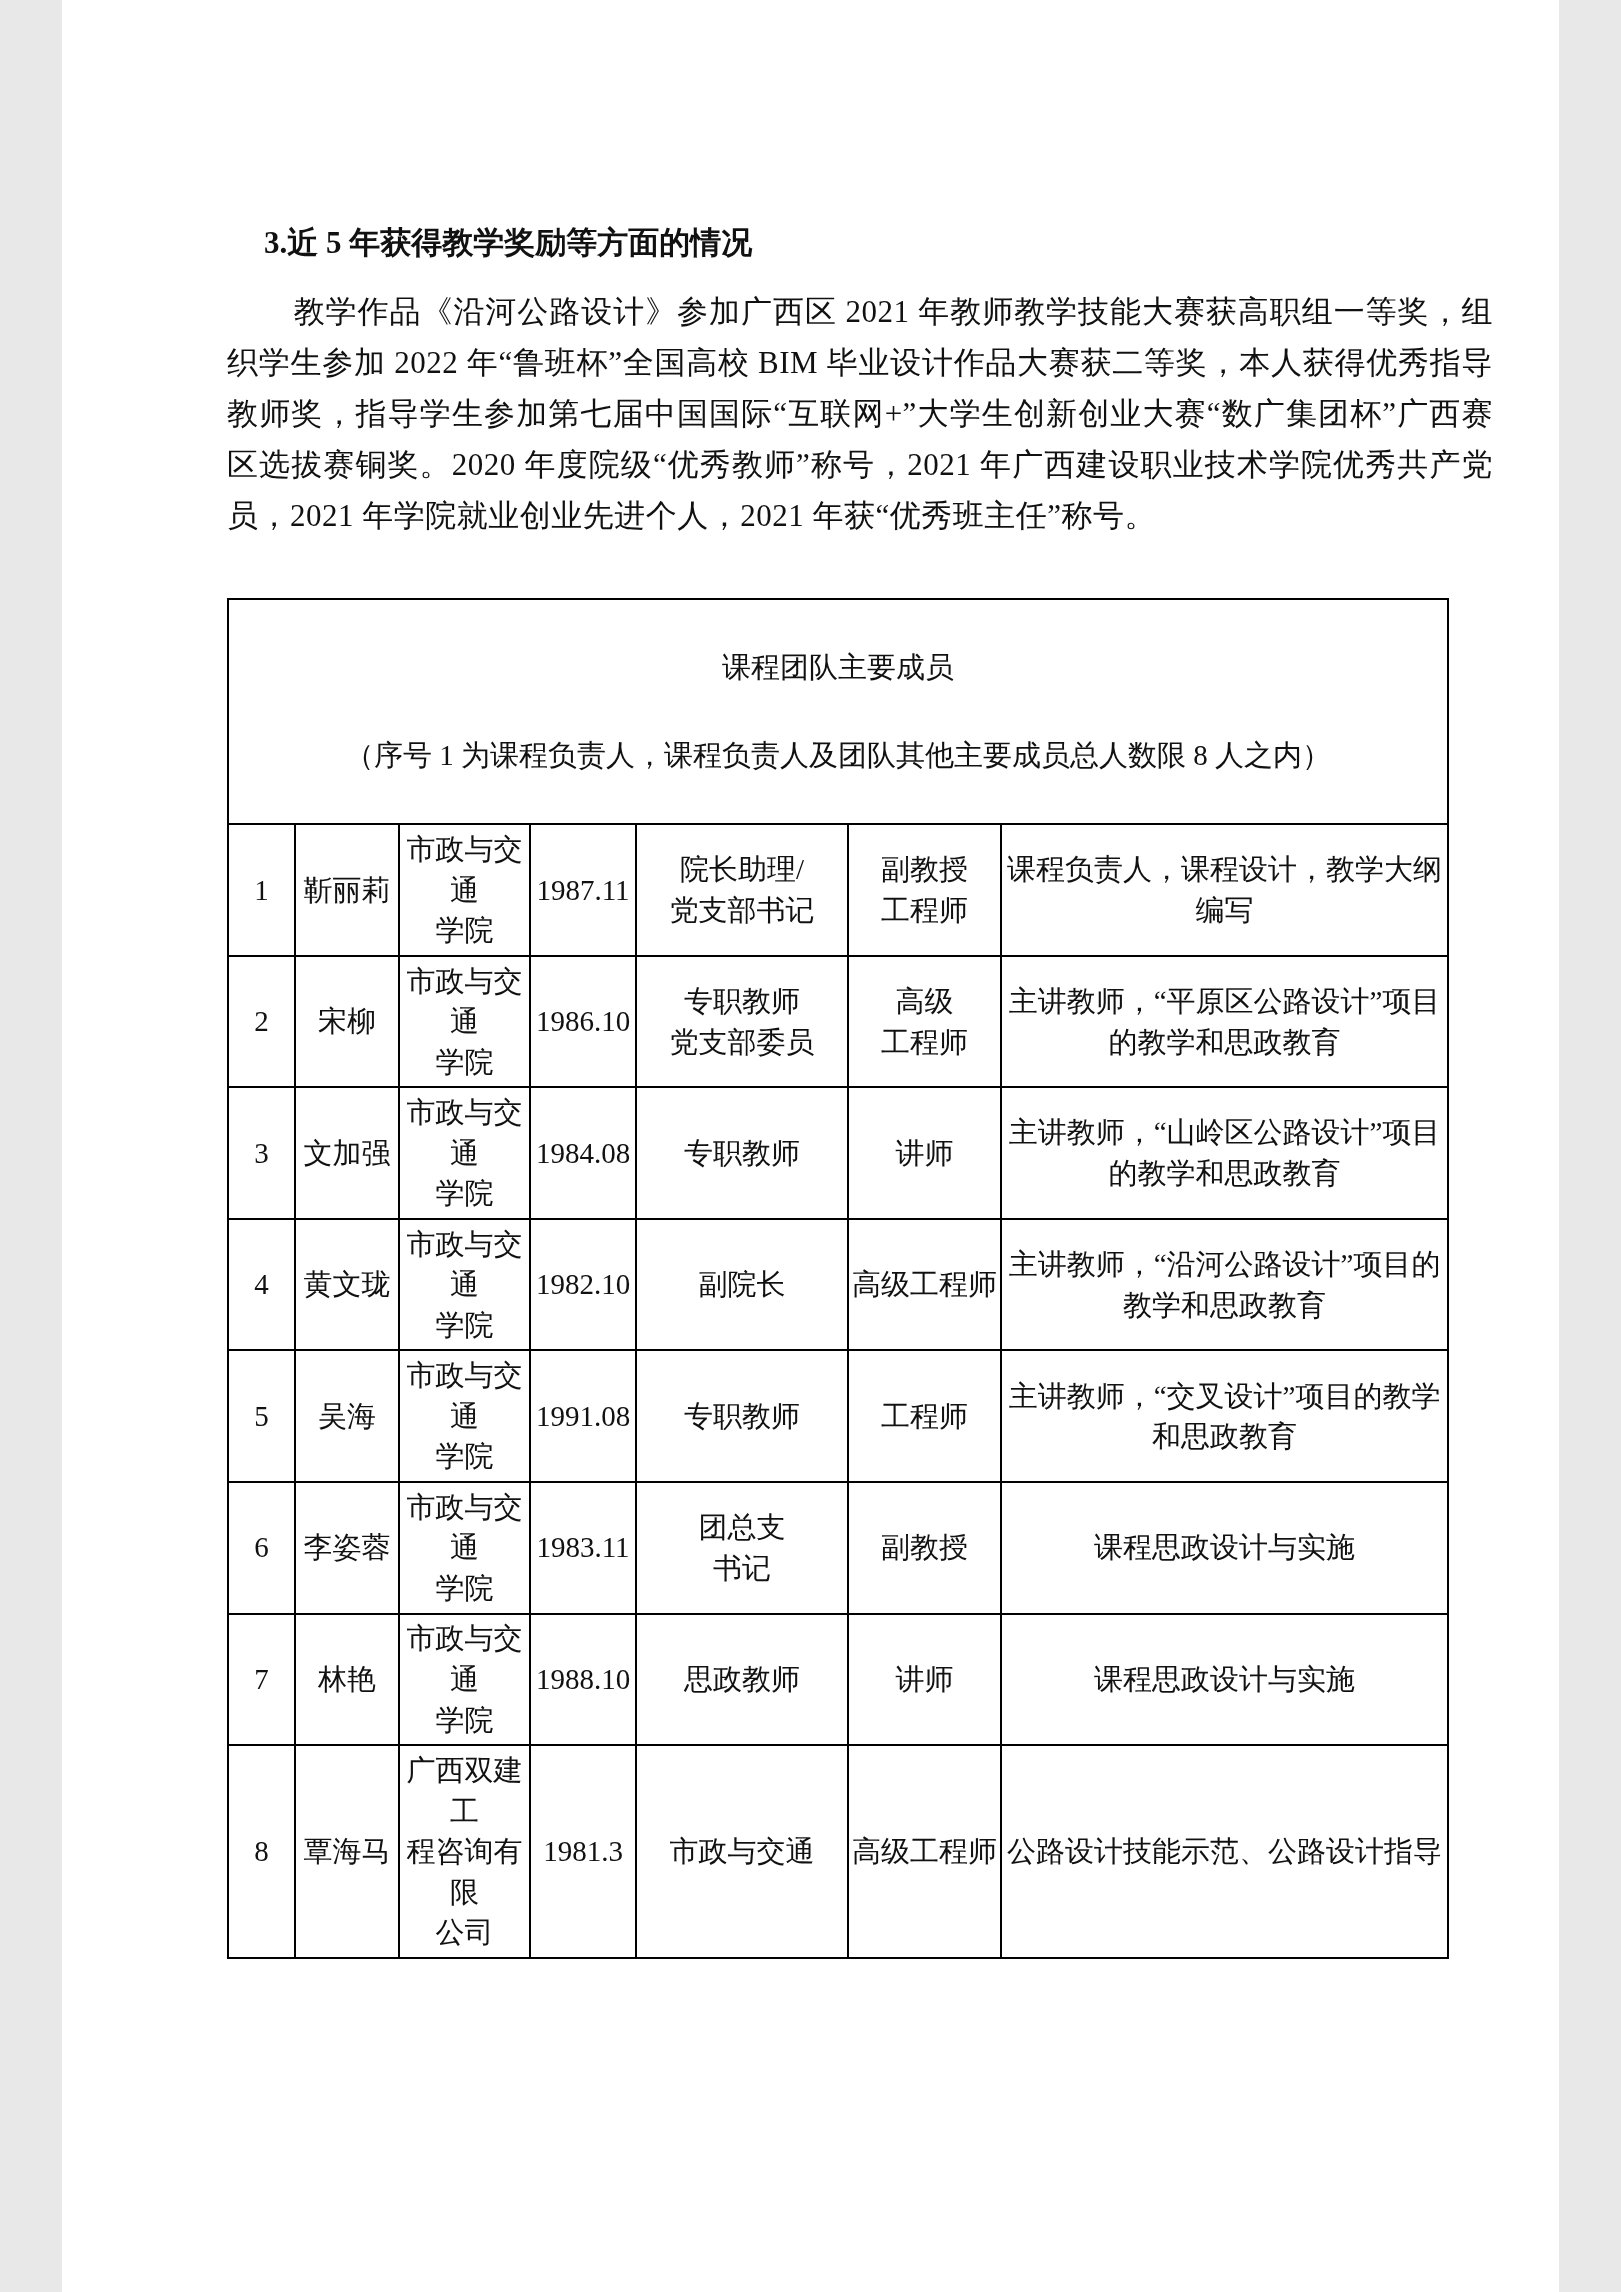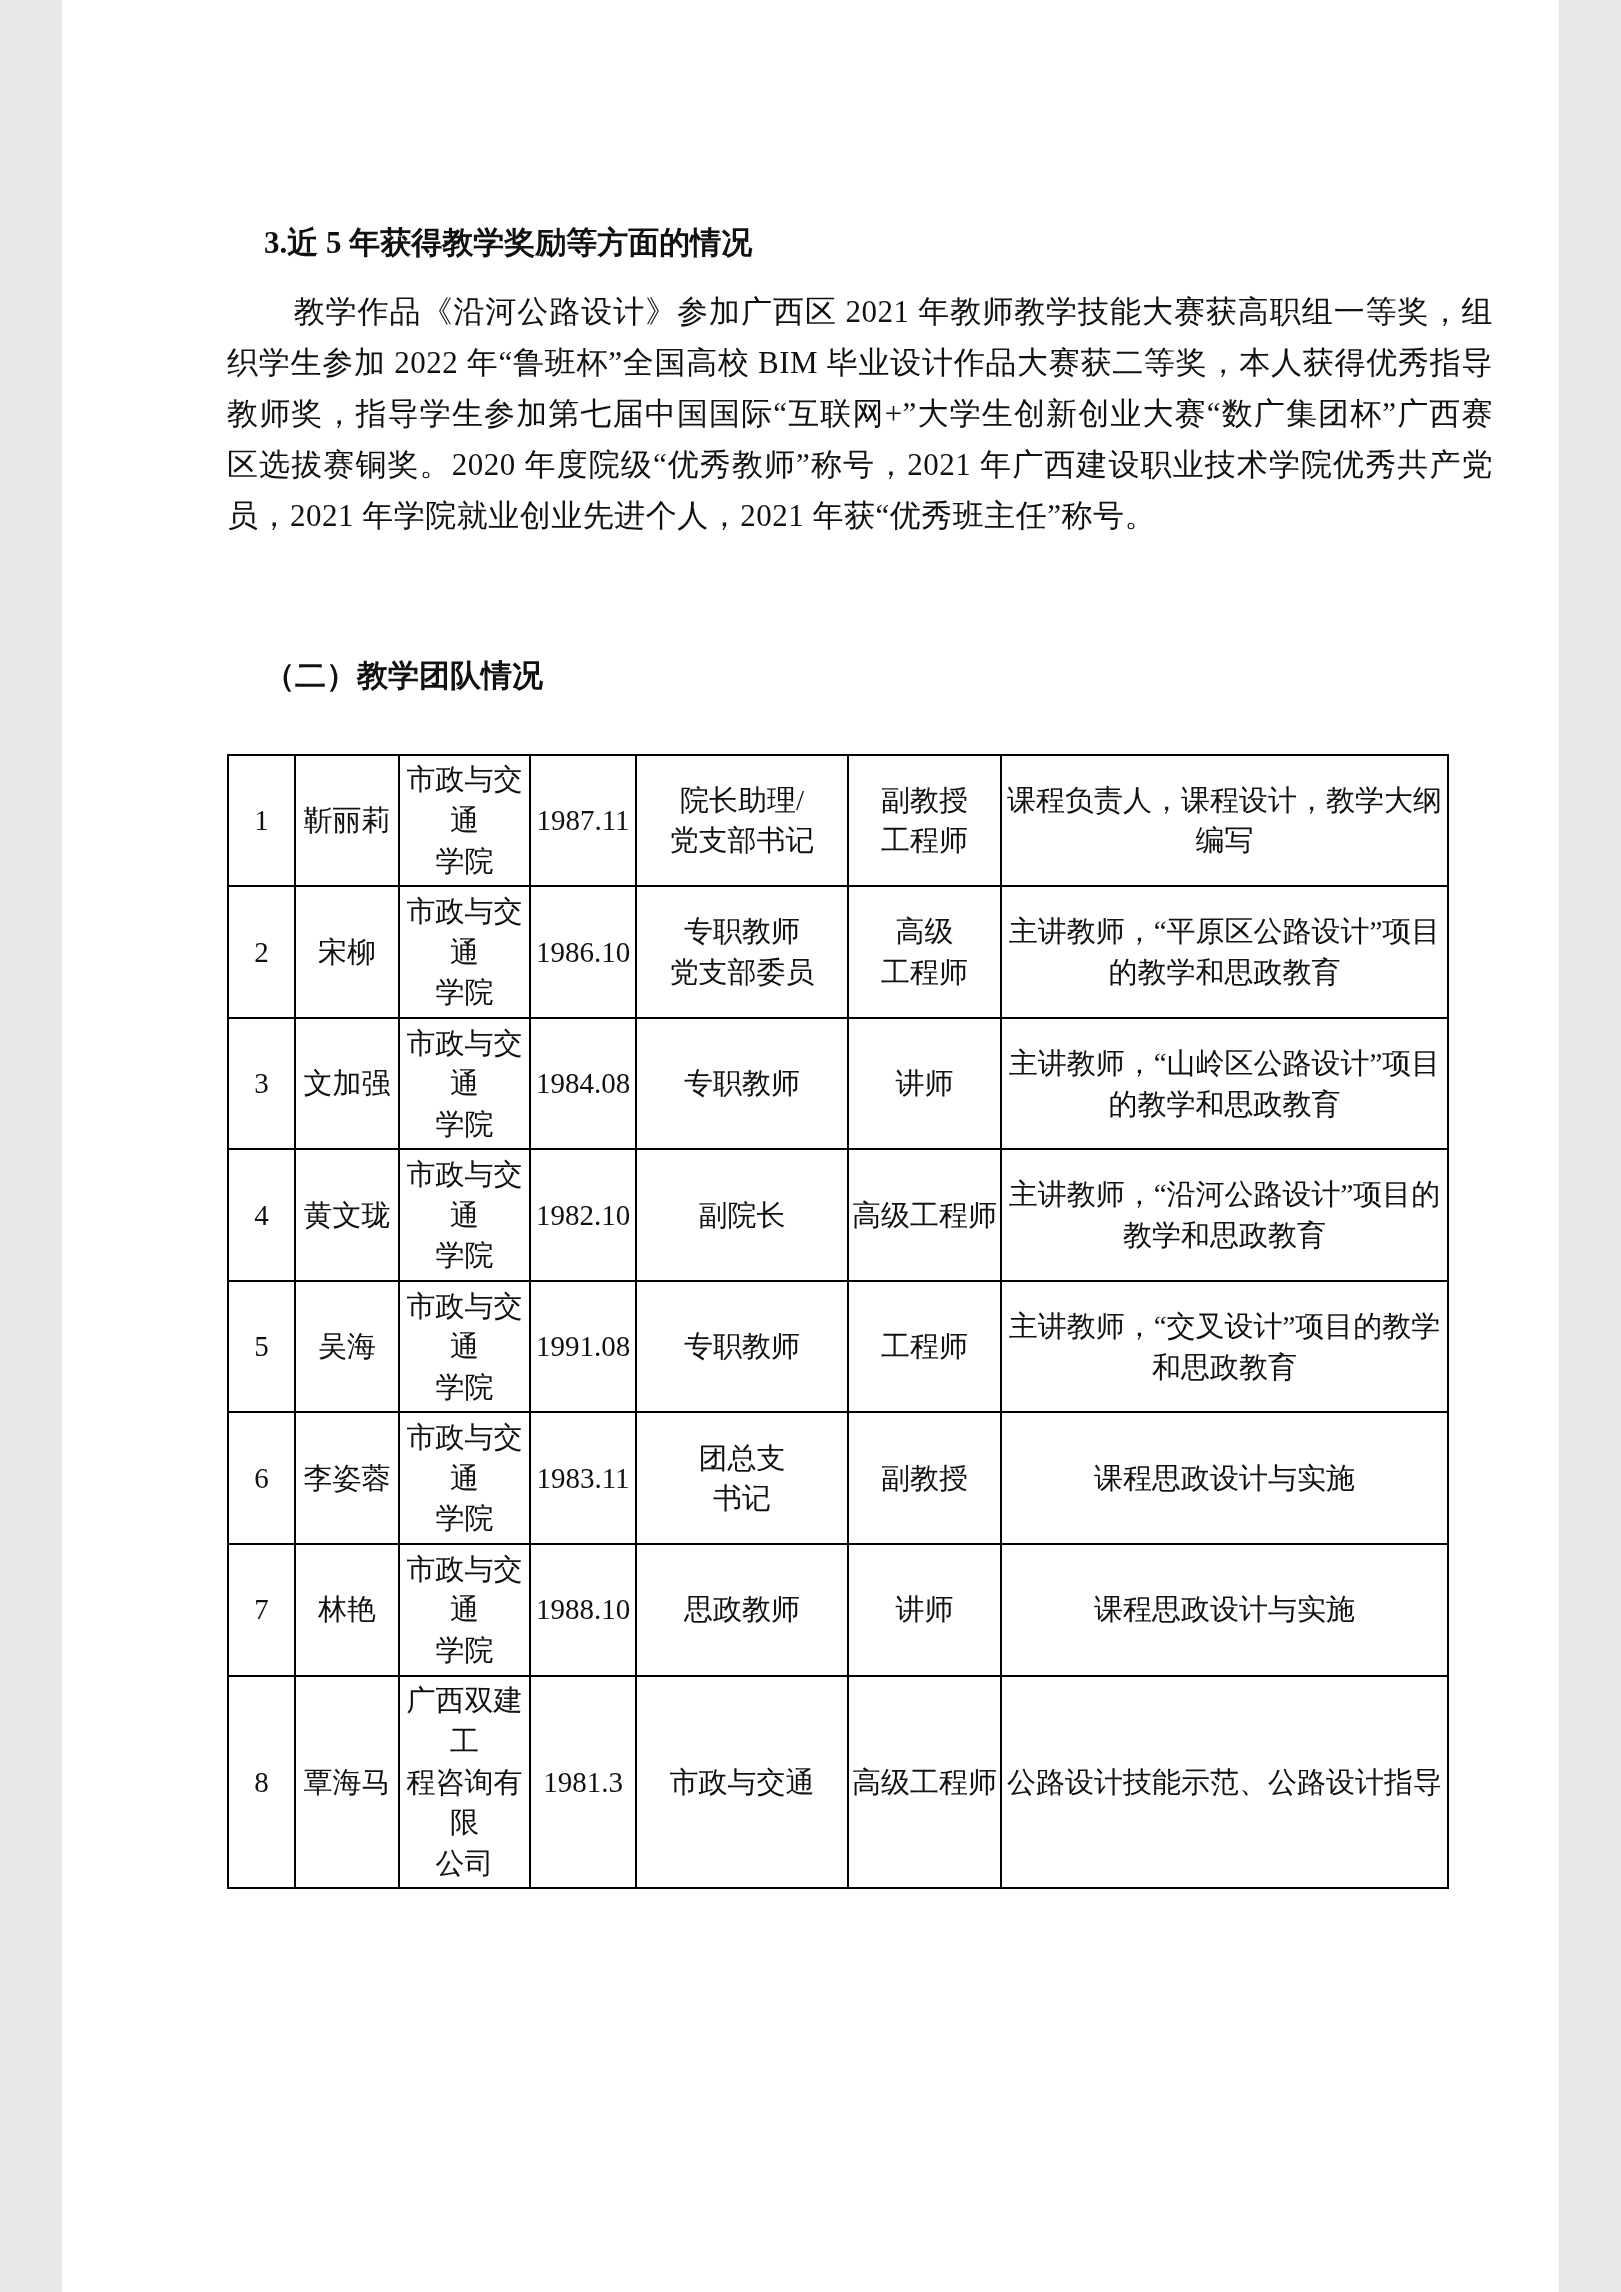--- a/index.html
+++ b/index.html
@@ -73,33 +73,38 @@
 </head>
 <body>
 
 <div class="page">
   <div class="content">
 
     <h3 class="h-sec h1-top">3.近 5 年获得教学奖励等方面的情况</h3>
 
     <p class="para">教学作品《沿河公路设计》参加广西区 2021 年教师教学技能大赛获高职组一等奖，组织学生参加 2022 年“鲁班杯”全国高校 BIM 毕业设计作品大赛获二等奖，本人获得优秀指导教师奖，指导学生参加第七届中国国际“互联网+”大学生创新创业大赛“数广集团杯”广西赛区选拔赛铜奖。2020 年度院级“优秀教师”称号，2021 年广西建设职业技术学院优秀共产党员，2021 年学院就业创业先进个人，2021 年获“优秀班主任”称号。</p>
 
-    <h3 class="h-sec h-team">（二）教学团队情况</h3>
 
     <table class="team">
       <colgroup>
         <col class="c-no">
           <col class="c-name">
           <col class="c-dept">
           <col class="c-birth">
           <col class="c-duty">
           <col class="c-title">
           <col class="c-task">
       </colgroup>
       <tbody>
+        <tr>
+          <td colspan="7" class="tbl-title-cell">
+            <div class="tbl-title">课程团队主要成员</div>
+            <div class="tbl-subtitle">（序号 1 为课程负责人，课程负责人及团队其他主要成员总人数限 8 人之内）</div>
+          </td>
+        </tr>
         <tr>
           <td>1</td>
           <td>靳丽莉</td>
           <td>市政与交通
 学院</td>
           <td>1987.11</td>
           <td>院长助理/
 党支部书记</td>
           <td>副教授
 工程师</td>

